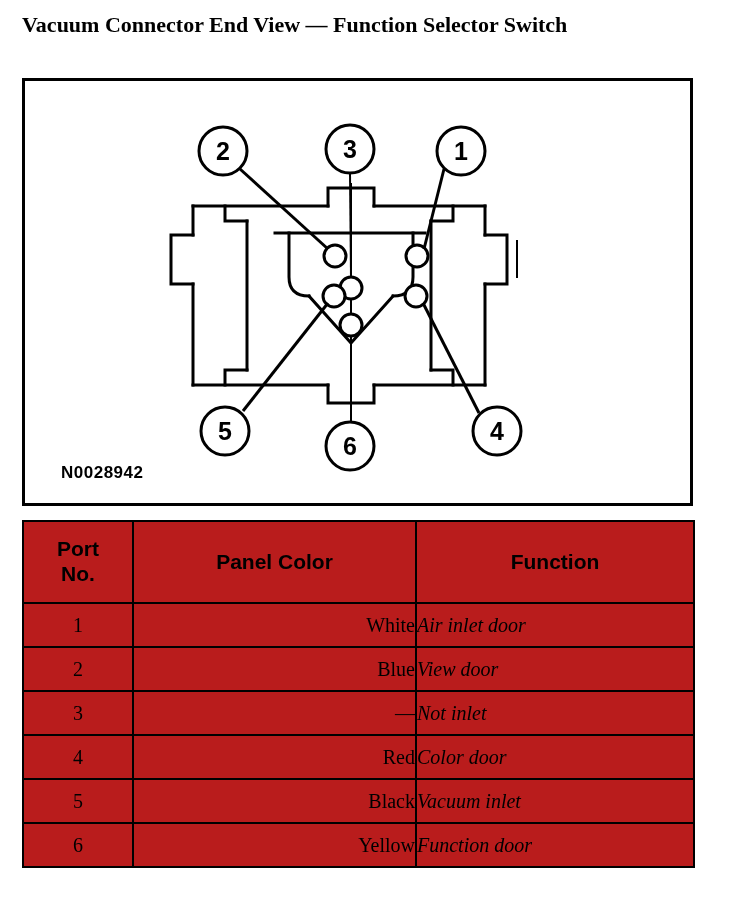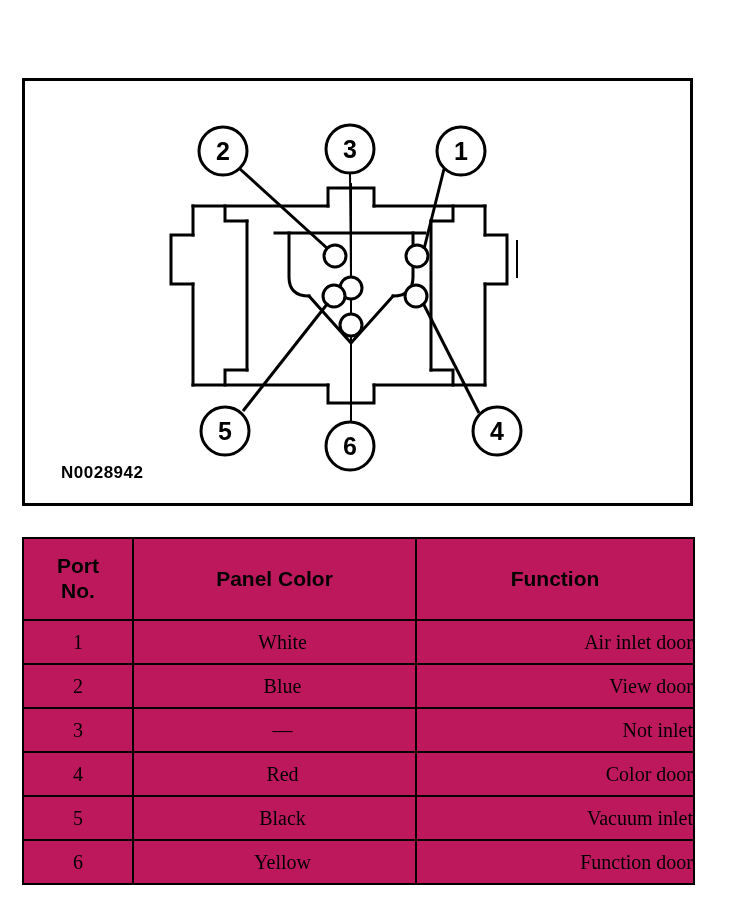--- a/index.html
+++ b/index.html
@@ -25,48 +25,49 @@
   }
   .figure-svg{position:absolute;left:0;top:0;width:671px;height:428px;display:block;}
   .ref-id{
     position:absolute;left:36px;top:382px;
     font-family:"Liberation Sans",sans-serif;
     font-size:17px;font-weight:bold;letter-spacing:0.5px;
   }
 
   
   .data-table{
-    position:absolute;left:22px;top:537px;width:671px;
-    border-collapse:collapse;table-layout:fixed;background:#be185d;
+    position:absolute;left:22px;top:520px;width:671px;
+    border-collapse:collapse;table-layout:fixed;background:#b91c1c;
   }
   .data-table td,.data-table th{
     border:2px solid #000;padding:0;margin:0;
     box-sizing:border-box;
   }
   .data-table th{
     font-family:"Liberation Sans",sans-serif;
     font-weight:bold;font-size:21px;text-align:center;
     height:82px;line-height:1.18;vertical-align:middle;
   }
   .data-table td{
     font-family:"Liberation Serif",serif;
     font-size:20px;height:44px;vertical-align:middle;
   }
   .col-port{width:110px;}
   .col-hose{width:283px;}
   .col-func{width:278px;}
   td.cell-port{text-align:center;}
-  td.cell-hose{text-align:center;padding-left:16px;}
-  td.cell-func{text-align:right;}
+  td.cell-hose{text-align:right;padding-left:16px;}
+  td.cell-func{text-align:left;font-style:italic;}
 </style>
 </head>
 <body>
 
 <div class="page">
 
+  <div class="title">Vacuum Connector End View — Function Selector Switch</div>
 
   <div class="figure-box">
 
     <svg class="figure-svg" viewBox="0 0 671 428">
       <g fill="none" stroke="#000" stroke-width="3" stroke-linecap="square">
 
         <path d="M168 125 H303"></path>
         <path d="M349 125 H460"></path>
 
         <path d="M168 304 H303"></path>

